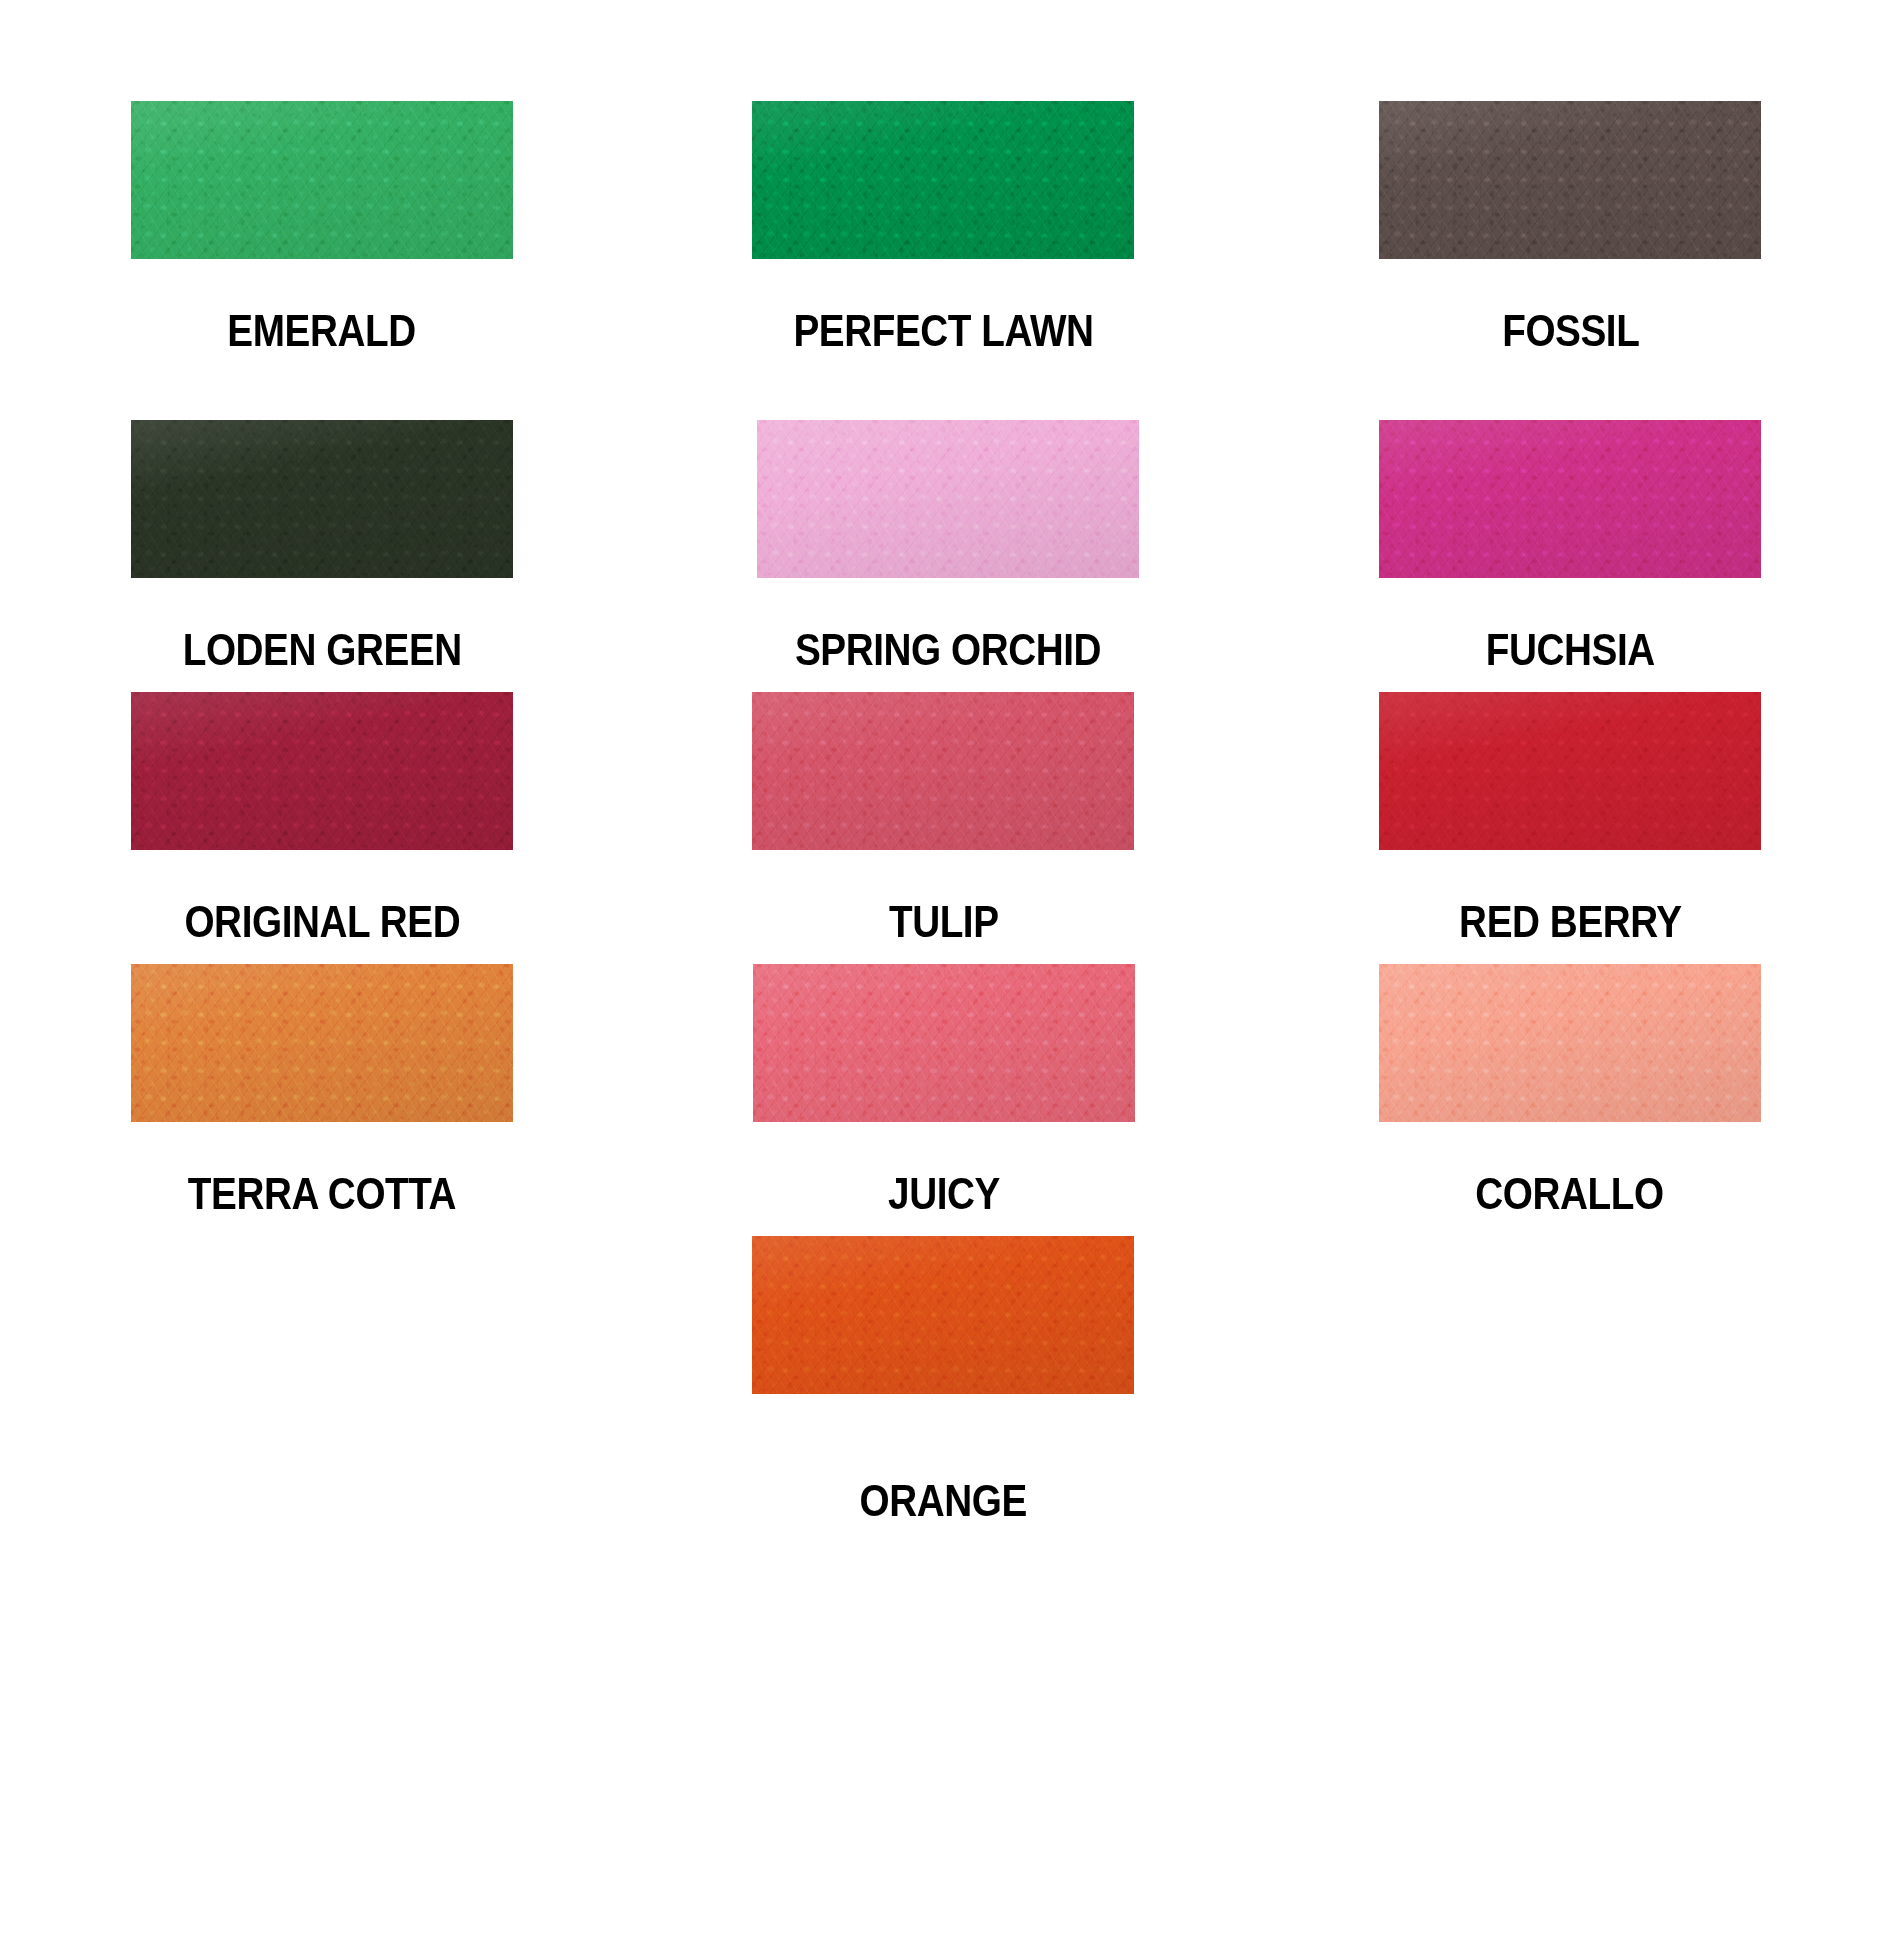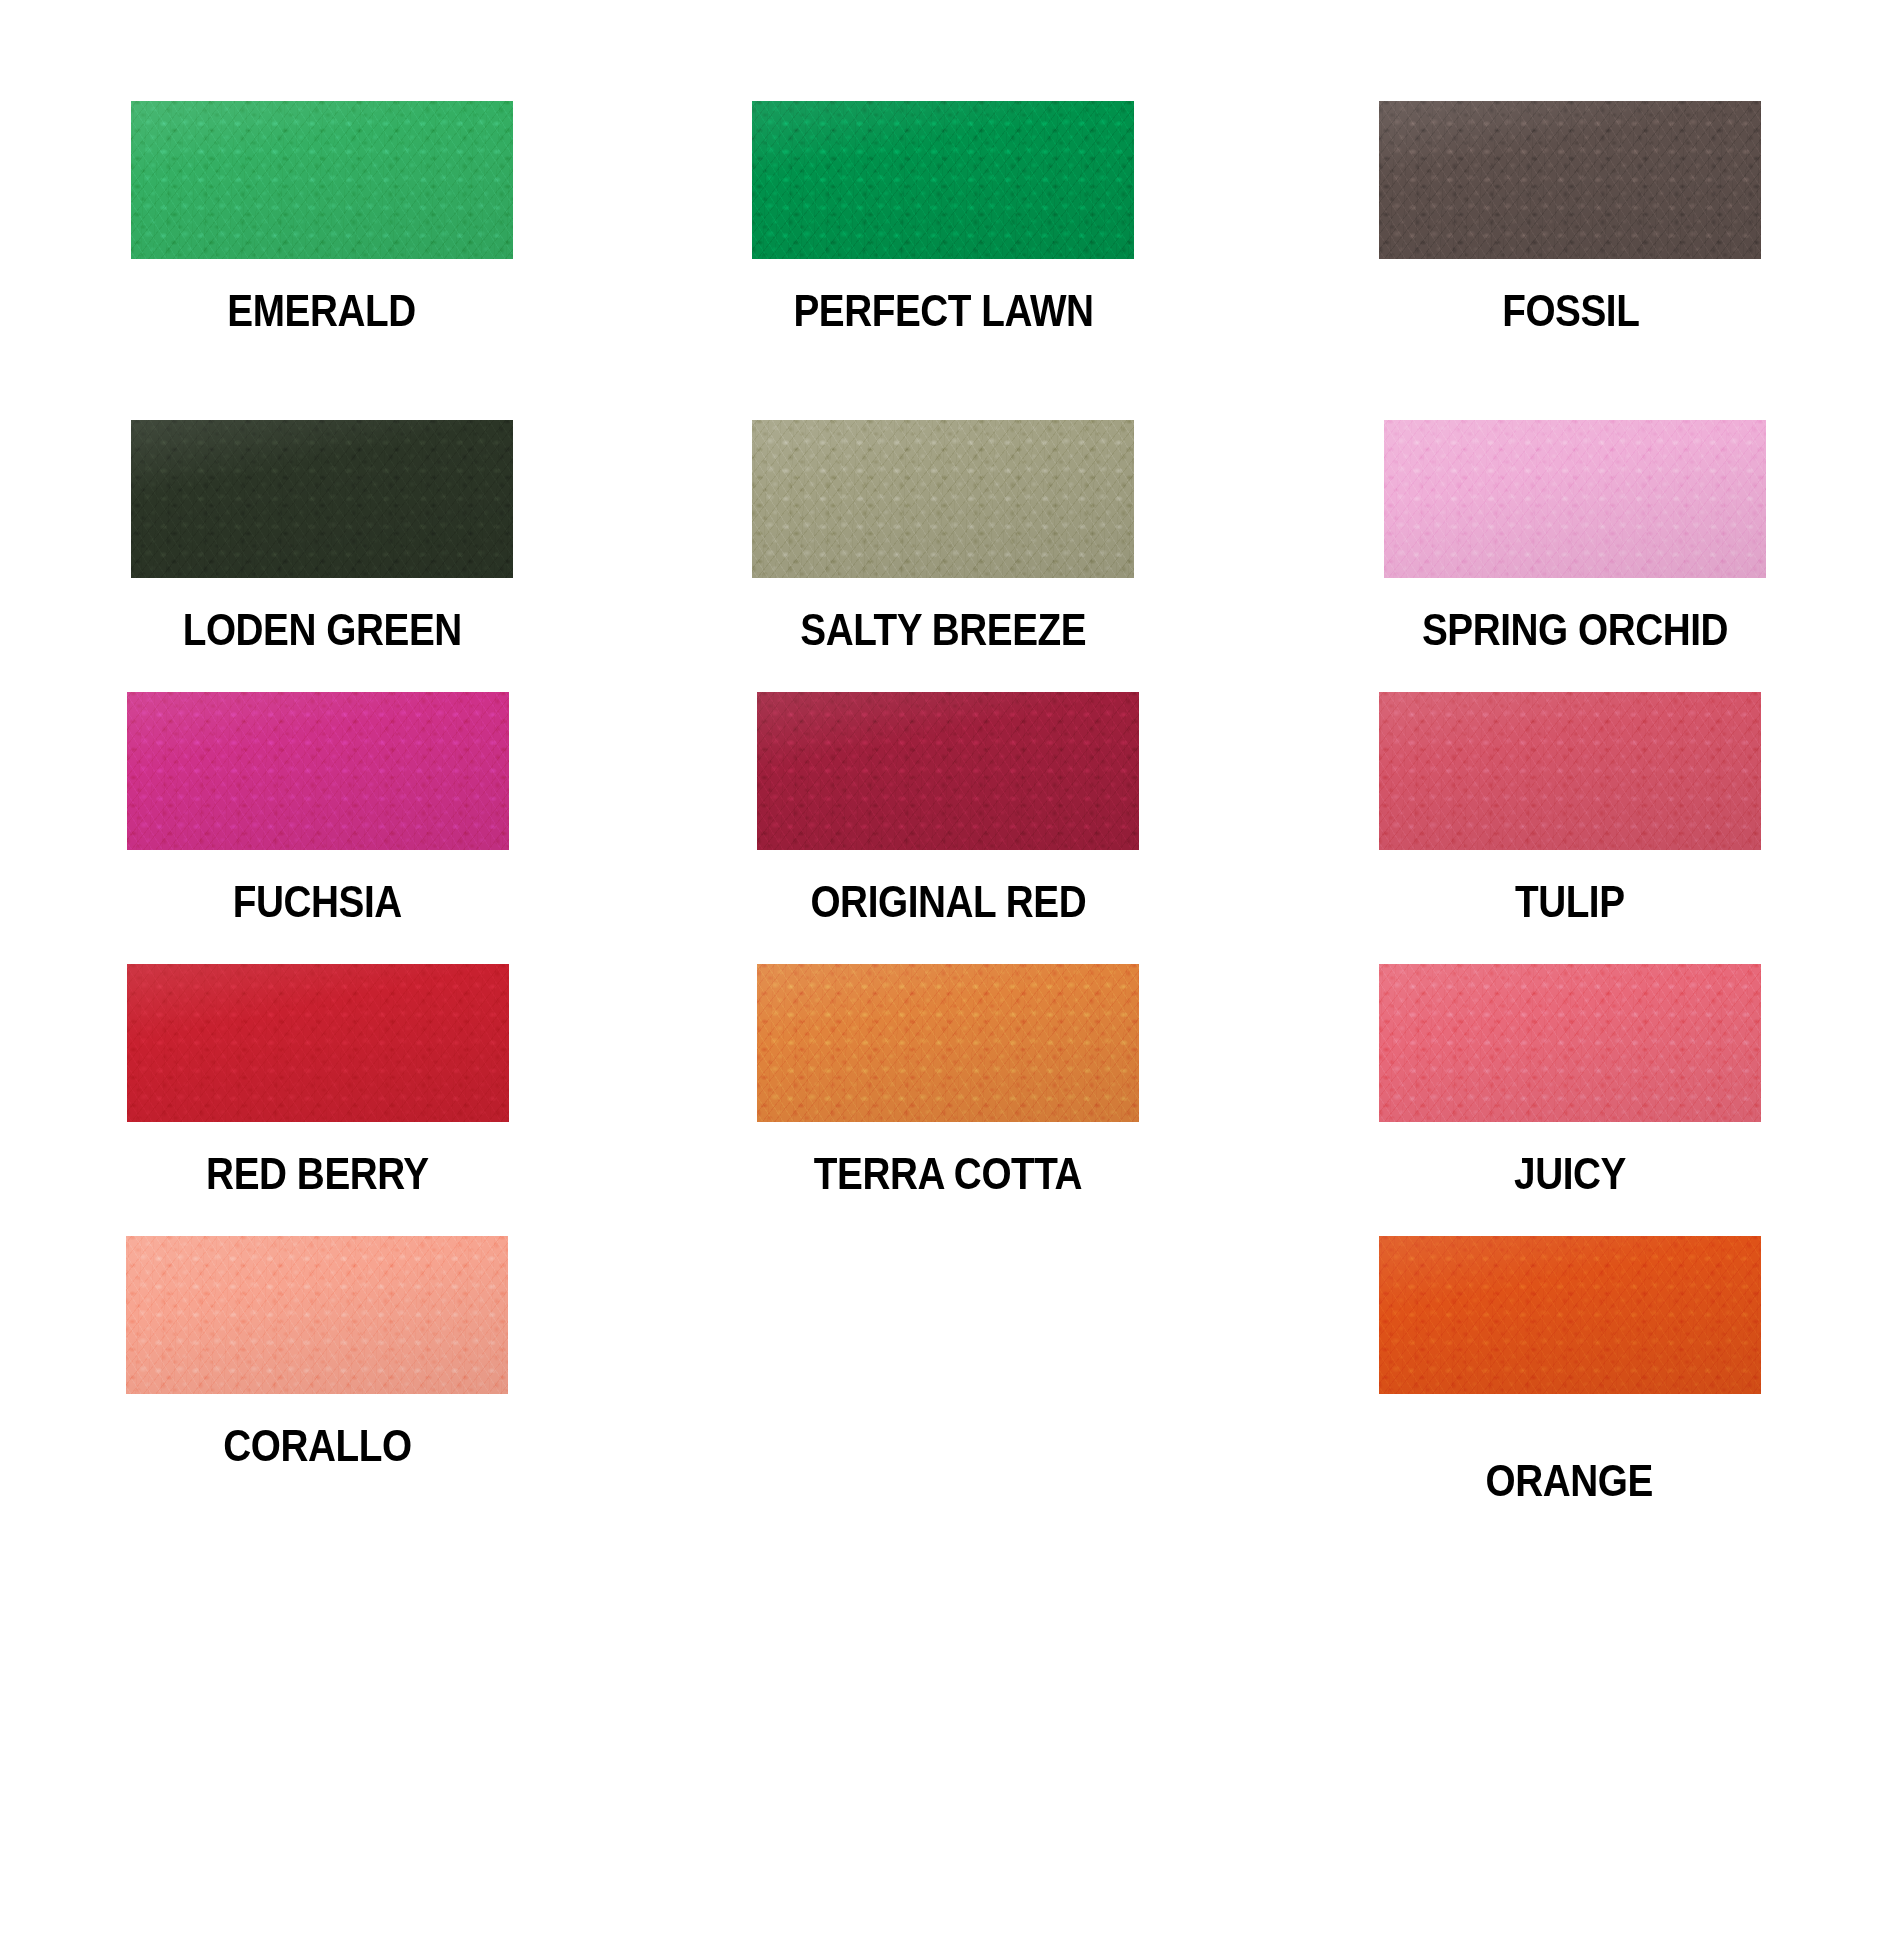--- a/index.html
+++ b/index.html
@@ -34,20 +34,21 @@
     box-sizing: border-box;
     column-gap: 0;
     row-gap: 0;
   }
 
   .cell {
     position: relative;
     display: flex;
     flex-direction: column;
     align-items: center;
+    gap: 20px;
   }
   .cell.empty { visibility: hidden; }
 
   
   .cell.col-1 { padding-left: 17.4px; padding-right: 0; }
   .cell.col-2 { padding-left: 0; padding-right: 0; }
   .cell.col-3 { padding-left: 0; padding-right: 12px; }
 
   .swatch {
     width: 382px;
@@ -155,29 +156,20 @@
     <div class="cell col-1">
       <div class="swatch">
         <div class="base" style="background: rgb(43, 53, 38);"></div>
         <div class="grain"></div>
         <div class="grain2"></div>
         <div class="shade"></div>
       </div>
       <div class="label">LODEN GREEN</div>
     </div>
 
-    <div class="cell col-2">
-      <div class="swatch">
-        <div class="base" style="background: rgb(162, 161, 131);"></div>
-        <div class="grain"></div>
-        <div class="grain2"></div>
-        <div class="shade"></div>
-      </div>
-      <div class="label">SALTY BREEZE</div>
-    </div>
 
 
     <div class="cell col-1">
       <div class="swatch">
         <div class="base" style="background: rgb(239, 175, 216);"></div>
         <div class="grain"></div>
         <div class="grain2"></div>
         <div class="shade"></div>
       </div>
       <div class="label">SPRING ORCHID</div>

